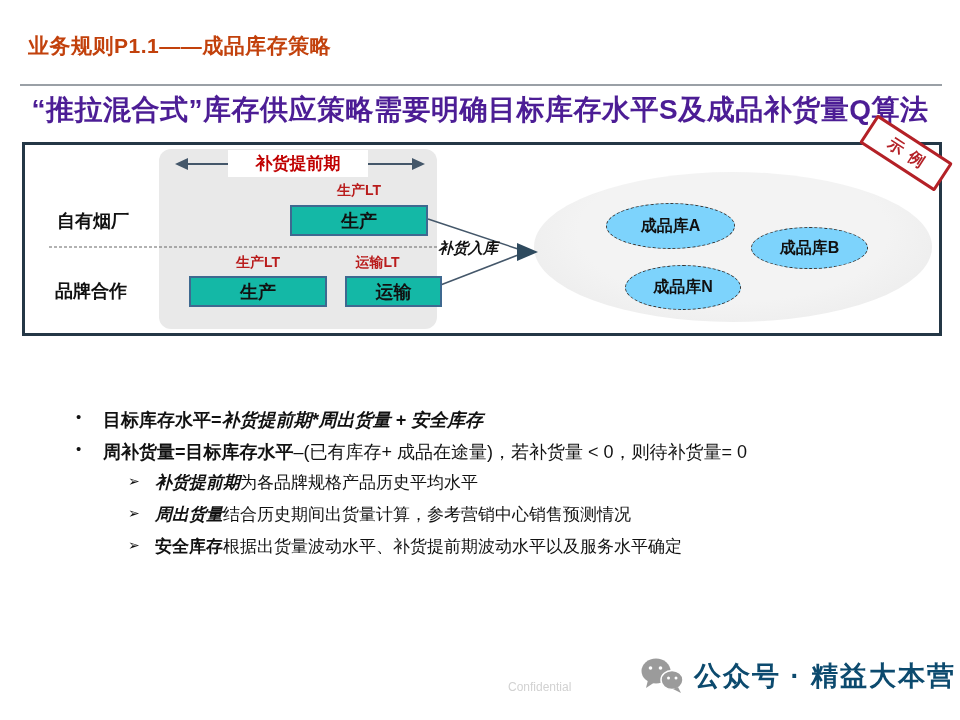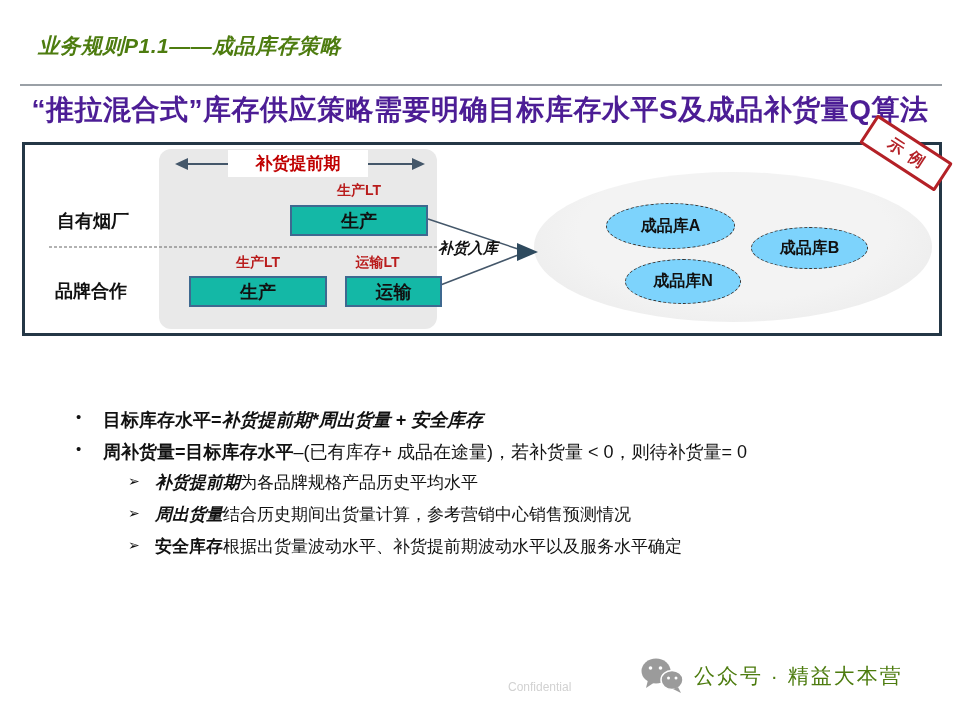--- a/index.html
+++ b/index.html
@@ -1,21 +1,21 @@
 <!DOCTYPE html>
 <html><head>
 <meta charset="utf-8">
 <style>
   html,body{margin:0;padding:0;background:#fff;}
   .slide{position:relative;width:960px;height:720px;background:#ffffff;overflow:hidden;
          font-family:"Liberation Sans","DejaVu Sans",sans-serif;color:#111;}
 
   
-  .hdr{position:absolute;left:38px;top:32px;font-size:21px;font-weight:bold;
-       font-style:italic;color:#4d7c0f;letter-spacing:.5px;}
+  .hdr{position:absolute;left:28px;top:32px;font-size:21px;font-weight:bold;
+       color:#c2410c;letter-spacing:.5px;}
   .rule{position:absolute;left:20px;top:84px;width:922px;height:2px;background:#9aa0a6;}
 
   
   .title{position:absolute;left:0;top:91px;width:960px;text-align:center;
          font-size:28px;font-weight:800;color:#4c1d95;white-space:nowrap;letter-spacing:.5px;}
 
   
   .diagram{position:absolute;left:22px;top:142px;width:920px;height:194px;
            border:3px solid #243746;background:#fff;box-sizing:border-box;overflow:visible;}
   .gray-panel{position:absolute;left:134px;top:4px;width:278px;height:180px;
@@ -44,21 +44,21 @@
   .inbound{position:absolute;left:413px;top:94px;font-size:15px;font-weight:bold;
            font-style:italic;color:#111;z-index:2;}
 
   .big-ellipse{position:absolute;left:509px;top:27px;width:398px;height:150px;border-radius:50%;
                background:radial-gradient(ellipse at 50% 40%, #f3f3f3 55%, #e8e8e8 100%);z-index:0;}
   .wh{position:absolute;border:1.5px dashed #333;border-radius:50%;background:#7dd3fc;
       display:flex;align-items:center;justify-content:center;
       font-size:16px;font-weight:bold;color:#111;z-index:2;box-sizing:border-box;}
   .wh-a{left:581px;top:58px;width:129px;height:46px;}
   .wh-b{left:726px;top:82px;width:117px;height:42px;}
-  .wh-n{left:600px;top:114px;width:116px;height:45px;}
+  .wh-n{left:600px;top:120px;width:116px;height:45px;}
 
   .stamp{position:absolute;left:836px;top:-9px;width:90px;height:34px;background:#fff;
          border:3px solid #b42127;color:#b42127;font-size:16px;font-weight:bold;
          display:flex;align-items:center;justify-content:center;letter-spacing:8px;
          padding-left:8px;box-sizing:border-box;transform:rotate(33deg);z-index:3;border-radius:2px;}
 
   
   .note{position:absolute;color:#111;}
   .intro{left:82px;top:372px;font-size:18px;font-style:italic;font-weight:500;}
   .brow{font-size:18px;}
@@ -69,21 +69,21 @@
   .s2{left:128px;top:503px;}
   .s3{left:128px;top:535px;}
   .mk{display:inline-block;width:27px;font-size:15px;vertical-align:top;}
   .mk2{display:inline-block;width:27px;font-size:14px;vertical-align:top;padding-top:2px;}
   .bld{font-weight:bold;}
   .bi{font-weight:bold;font-style:italic;}
 
   
   .confidential{position:absolute;left:508px;top:680px;font-size:12px;color:#d2d2d2;}
   .wechat{position:absolute;left:640px;top:657px;display:flex;align-items:center;gap:10px;}
-  .wechat-text{font-size:21px;color:#4d7c0f;letter-spacing:2px;white-space:nowrap;}
+  .wechat-text{font-size:27px;color:#0c4a6e;letter-spacing:2px;white-space:nowrap;font-weight:bold;}
 </style>
 </head>
 <body>
 
 <div class="slide">
 
   <div class="hdr">业务规则P1.1——成品库存策略</div>
   <div class="rule"></div>
   <div class="title">“推拉混合式”库存供应策略需要明确目标库存水平S及成品补货量Q算法</div>
 

